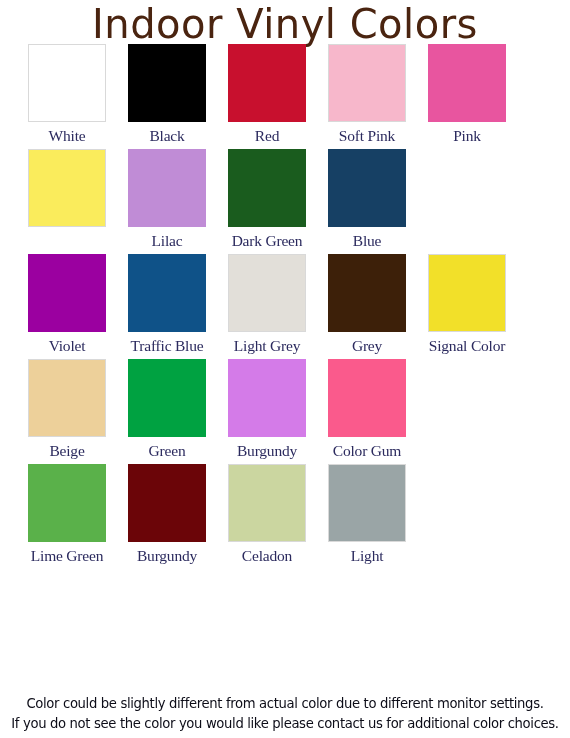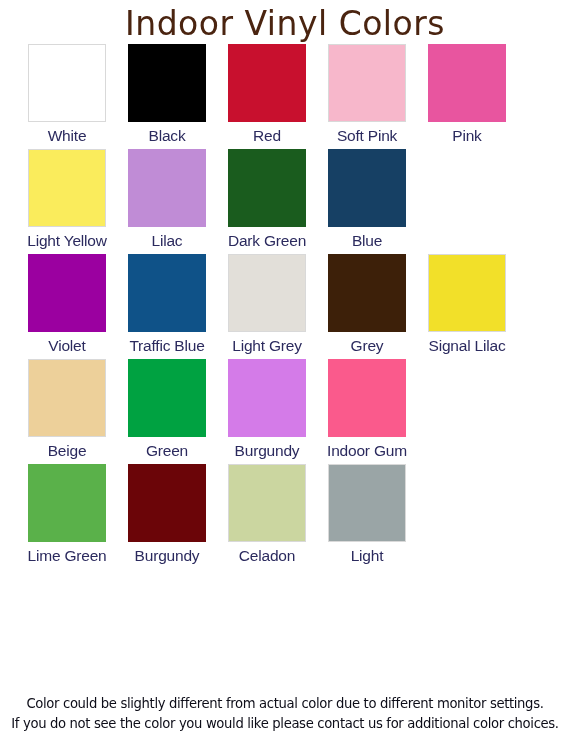--- a/index.html
+++ b/index.html
@@ -21,21 +21,21 @@
     background: #ffffff;
     box-sizing: border-box;
   }
 
   
   .title {
     width: 100%;
     text-align: center;
     color: #4a2410;
     font-family: "DejaVu Sans", sans-serif;
-    font-size: 33px;
+    font-size: 40px;
     font-weight: 400;
     letter-spacing: 0.5px;
     line-height: 40px;
     padding-top: 4px;
     margin: 0;
     white-space: nowrap;
   }
 
   
   .grid {
@@ -68,21 +68,21 @@
     box-sizing: border-box;
     display: block;
   }
   .swatch.bordered {
     border: 1px solid #d9d9d9;
   }
 
   .swatch-label {
     margin-top: 3px;
     color: #2b2a5e;
-    font-family: Liberation Sans, sans-serif;
+    font-family: Liberation Serif, serif;
     font-size: 15.5px;
     line-height: 21px;
     height: 24px;
     text-align: center;
     white-space: nowrap;
     letter-spacing: -0.2px;
   }
 
   
   .footer {
@@ -125,21 +125,20 @@
           <div class="swatch-label">Soft Pink</div>
         </div>
         <div class="cell">
           <div class="swatch" style="background: rgb(232, 85, 159); --c: #E8559F;"></div>
           <div class="swatch-label">Pink</div>
         </div>
       </div>
       <div class="row">
         <div class="cell">
           <div class="swatch bordered" style="background: rgb(250, 236, 92); --c: #FAEC5C;"></div>
-          <div class="swatch-label">Light Yellow</div>
         </div>
         <div class="cell">
           <div class="swatch" style="background: rgb(192, 140, 214); --c: #C08CD6;"></div>
           <div class="swatch-label">Lilac</div>
         </div>
         <div class="cell">
           <div class="swatch" style="background: rgb(26, 92, 30); --c: #1A5C1E;"></div>
           <div class="swatch-label">Dark Green</div>
         </div>
         <div class="cell">
@@ -159,39 +158,39 @@
         <div class="cell">
           <div class="swatch bordered" style="background: rgb(226, 223, 217); --c: #E2DFD9;"></div>
           <div class="swatch-label">Light Grey</div>
         </div>
         <div class="cell">
           <div class="swatch" style="background: rgb(61, 32, 9); --c: #3D2009;"></div>
           <div class="swatch-label">Grey</div>
         </div>
         <div class="cell">
           <div class="swatch bordered" style="background: rgb(242, 224, 41); --c: #F2E029;"></div>
-          <div class="swatch-label">Signal Lilac</div>
+          <div class="swatch-label">Signal Color</div>
         </div>
       </div>
       <div class="row">
         <div class="cell">
           <div class="swatch bordered" style="background: rgb(237, 208, 154); --c: #EDD09A;"></div>
           <div class="swatch-label">Beige</div>
         </div>
         <div class="cell">
           <div class="swatch" style="background: rgb(0, 162, 65); --c: #00A241;"></div>
           <div class="swatch-label">Green</div>
         </div>
         <div class="cell">
           <div class="swatch" style="background: rgb(212, 123, 232); --c: #D47BE8;"></div>
           <div class="swatch-label">Burgundy</div>
         </div>
         <div class="cell">
           <div class="swatch" style="background: rgb(250, 90, 140); --c: #FA5A8C;"></div>
-          <div class="swatch-label">Indoor Gum</div>
+          <div class="swatch-label">Color Gum</div>
         </div>
       </div>
       <div class="row">
         <div class="cell">
           <div class="swatch" style="background: rgb(90, 177, 74); --c: #5AB14A;"></div>
           <div class="swatch-label">Lime Green</div>
         </div>
         <div class="cell">
           <div class="swatch" style="background: rgb(107, 5, 8); --c: #6B0508;"></div>
           <div class="swatch-label">Burgundy</div>

